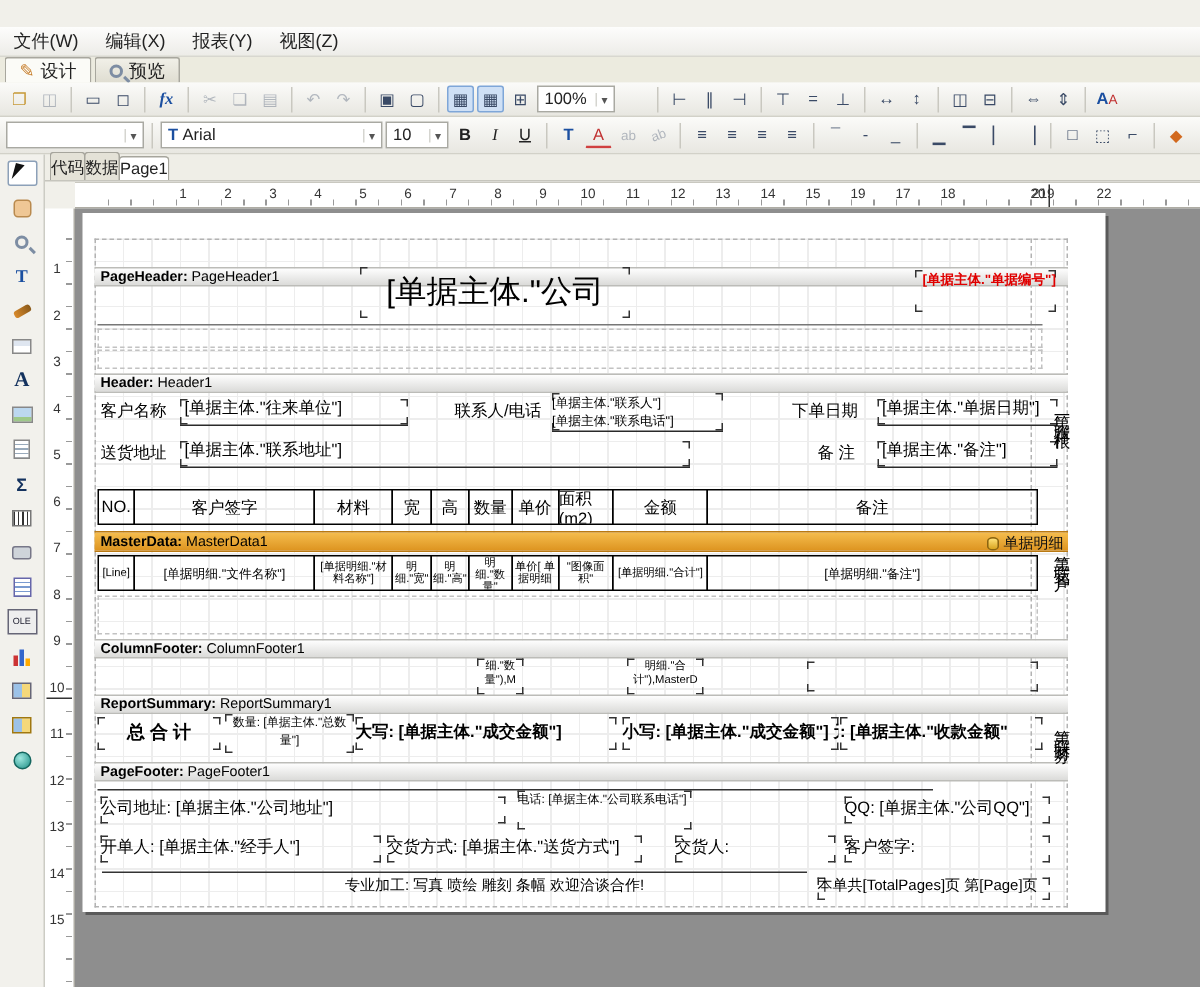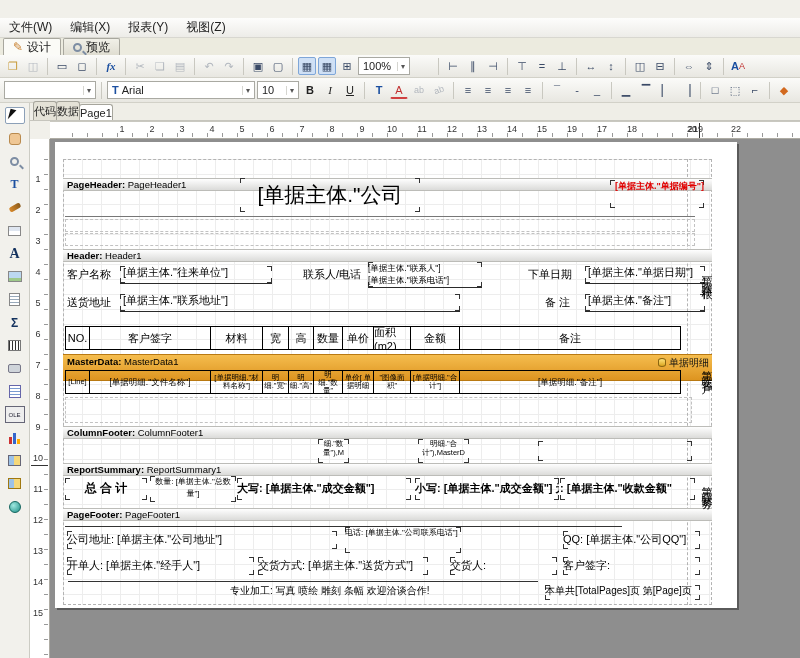--- a/index.html
+++ b/index.html
@@ -73,21 +73,21 @@
   
   .canvas{position:absolute;left:50px;top:139px;width:750px;height:519px;background:#8e8e8e}
   .page{position:absolute;left:5px;top:3px;width:682px;height:466px;background:#fff;box-shadow:2px 2px 0 #5a5a5a}
   .grid{position:absolute;left:8px;top:17px;width:649px;height:446px;
     background-image:repeating-linear-gradient(to right,#ededed 0 1px,transparent 1px 19px),repeating-linear-gradient(to bottom,#ededed 0 1px,transparent 1px 15px)}
   .marginbox{position:absolute;left:8px;top:17px;width:649px;height:446px;border:1px dashed #b3b3b3}
   .vdash{position:absolute;left:632px;top:17px;height:446px;border-left:1px dashed #b3b3b3}
 
   .bandbar{position:absolute;left:8px;width:649px;height:13px;background:linear-gradient(#fefefe,#dbdbd9);border-top:1px solid #bcbcb8;border-bottom:1px solid #bcbcb8;font-size:9.5px;line-height:11px;padding-left:4px;color:#000;white-space:nowrap}
   .bandbar b{font-weight:bold}
-  .mdbar{height:27px;line-height:13px;background:linear-gradient(#f5bd4e,#dd9420);border-color:#b97912}
+  .mdbar{height:14px;line-height:13px;background:linear-gradient(#f5bd4e,#dd9420);border-color:#b97912}
   .dsright{position:absolute;right:3px;top:1px;display:flex;align-items:center;gap:3px;font-size:10px;color:#111}
   .cyl{width:8px;height:9px;background:linear-gradient(#ffe27a,#d9a520);border:1px solid #8a6510;border-radius:50%/30%}
 
   .sel{background-repeat:no-repeat;background-image:
     linear-gradient(#333,#333),linear-gradient(#333,#333),
     linear-gradient(#333,#333),linear-gradient(#333,#333),
     linear-gradient(#333,#333),linear-gradient(#333,#333),
     linear-gradient(#333,#333),linear-gradient(#333,#333);
     background-size:5px 1px,1px 5px,5px 1px,1px 5px,5px 1px,1px 5px,5px 1px,1px 5px;
     background-position:left top,left top,right top,right top,left bottom,left bottom,right bottom,right bottom}
@@ -98,21 +98,21 @@
   .red{color:#e00000}
   .ctr{text-align:center}
   .dashrow{position:absolute;border:1px dashed #c2c2c2}
   .hline{position:absolute;height:0;border-top:1px solid #444}
 
   
   .trow{position:absolute;left:10px;width:627px;display:flex}
   .tc{border:1px solid #000;margin-left:-1px;height:24px;display:flex;align-items:center;justify-content:center;font-size:11px;color:#000;overflow:hidden;background:transparent}
   .tc:first-child{margin-left:0}
   .md .tc{font-size:7.5px;line-height:8px;text-align:center;flex-wrap:wrap;padding:0 1px}
-  .c0{width:25px}.c1{width:122px}.c2{width:53px}.c3{width:27px}.c4{width:26px}.c5{width:30px}.c6{width:32px}.c7{width:38px}.c8{width:50px}.c9{width:222px}
+  .c0{width:25px}.c1{width:122px}.c2{width:53px}.c3{width:27px}.c4{width:26px}.c5{width:30px}.c6{width:32px}.c7{width:38px}.c8{width:64px}.c9{width:222px}
 
   .copy{position:absolute;left:644px;writing-mode:vertical-rl;font-size:11px;letter-spacing:3px;color:#000}
 </style>
 </head>
 <body>
 
 <div id="screen">
 
 
   <div class="menubar">

